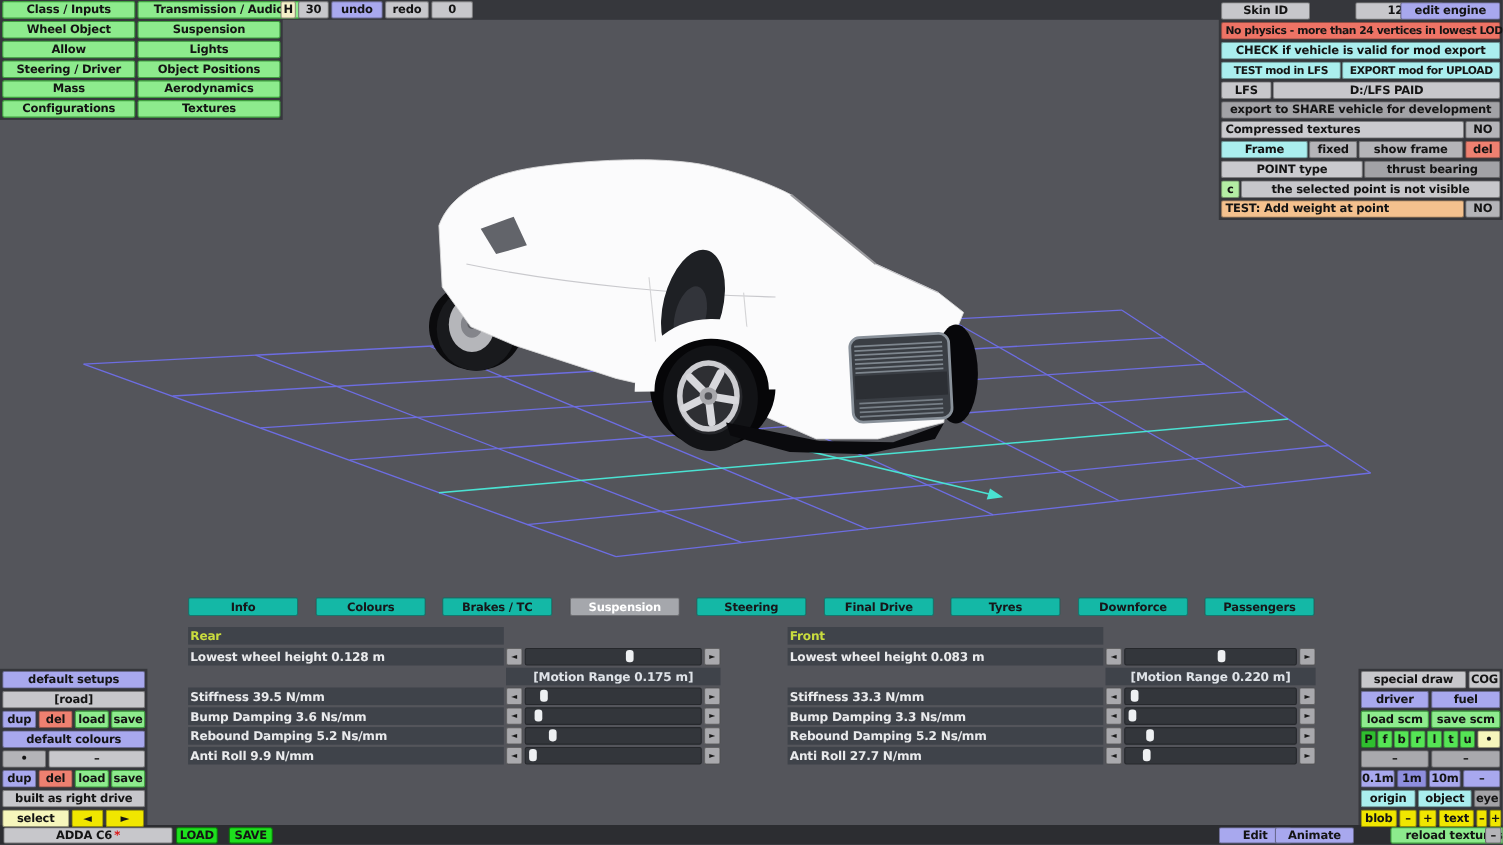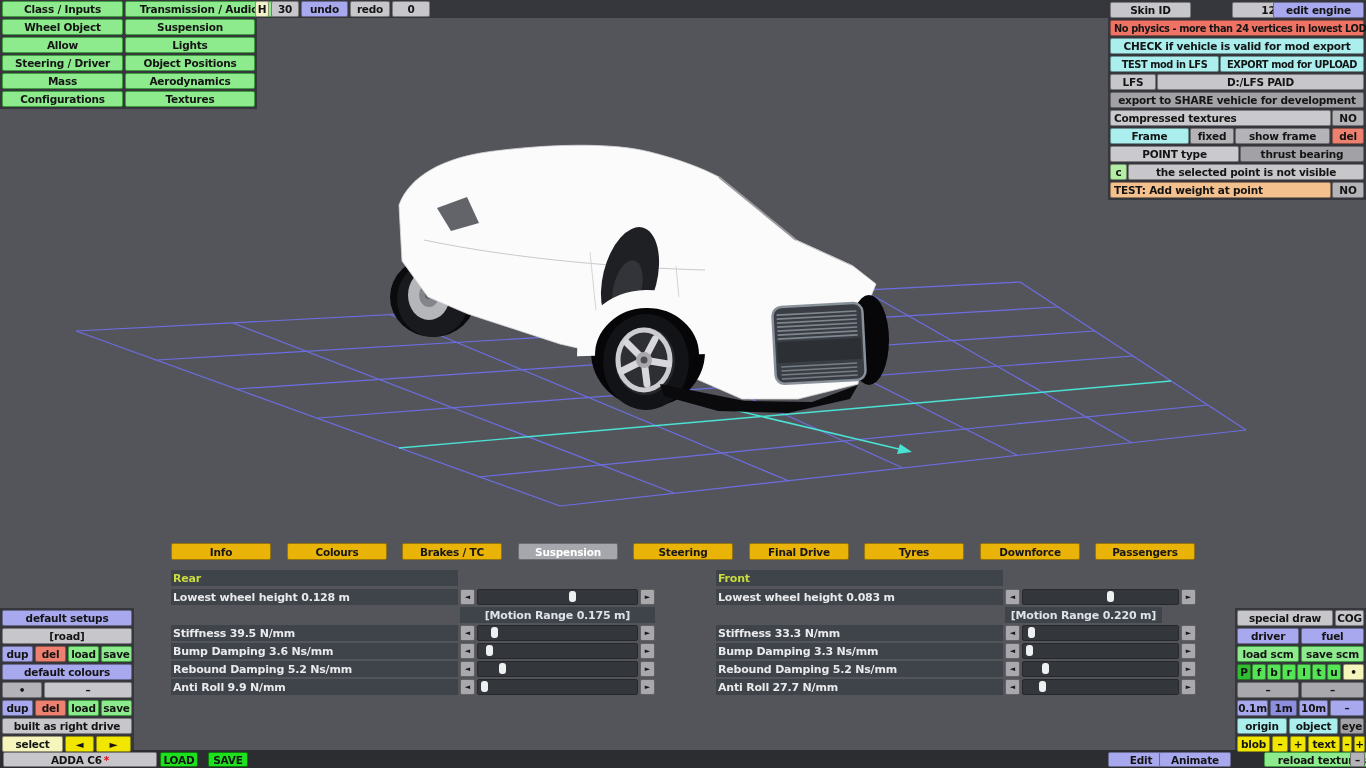--- a/index.html
+++ b/index.html
@@ -21,21 +21,21 @@
   .gray{background:#c7c7cb}
   .gray2{background:#a2a2a6}
   .gray3{background:#b4b4b8}
   .cream{background:#f4f0c8}
   .yellow{background:#f0e600}
   .paleyellow{background:#f6f6bc}
   .palegreen{background:#b4eea4}
   .pgreen{background:#2fbe2f}
   .lgreen{background:#55e455}
   .wsmall{font-size:9.8px;letter-spacing:-0.4px}
-  .tab{position:absolute;top:543px;height:17px;width:100px;background:#eab308;color:#17171a;
+  .tab{position:absolute;top:543px;height:17px;width:100px;background:#14b8a6;color:#17171a;
        display:flex;align-items:center;justify-content:center;font-size:10.5px;letter-spacing:-0.2px;
        border-radius:2px;border:1px solid rgba(25,25,28,.4);z-index:5}
   .tab.sel{background:#a5a7ac;color:#ffffff}
   .slabel{position:absolute;height:16px;background:#3f434a;color:#e9eaec;font-size:11px;
           display:flex;align-items:center;padding:0 2px;letter-spacing:-0.2px;z-index:5}
   .shead{color:#c9dc3e}
   .mot{position:absolute;height:16px;background:#3f434a;color:#dfe3e8;font-size:11px;
        display:flex;align-items:center;justify-content:center;letter-spacing:-0.2px;z-index:5}
   .slider{position:absolute;height:16px;display:flex;align-items:stretch;gap:2px;z-index:5}
   .sar{width:15px;background:#a9a9ad;border:1px solid rgba(30,30,30,.5);border-radius:2px;
@@ -237,21 +237,21 @@
 
 <div class="slabel shead" style="left:716px;top:570px;width:287px">Front</div>
 <div class="slabel" style="left:716px;top:589px;width:287px">Lowest wheel height 0.083 m</div>
 <div class="slider" style="left:1005px;top:589px;width:191px">
   <div class="sar">◄</div>
   <div class="strack">
       <div class="sthumb" style="left: calc(56% - 3px);"></div>
     </div>
   <div class="sar">►</div>
 </div>
-<div class="mot" style="left:1005px;top:607px;width:157px">[Motion Range 0.220 m]</div>
+<div class="mot" style="left:1005px;top:607px;width:191px">[Motion Range 0.220 m]</div>
 <div class="slabel" style="left:716px;top:625px;width:287px">Stiffness 33.3 N/mm</div>
 <div class="slider" style="left:1005px;top:625px;width:191px">
   <div class="sar">◄</div>
   <div class="strack">
       <div class="sthumb" style="left: calc(5% - 3px);"></div>
     </div>
   <div class="sar">►</div>
 </div>
 <div class="slabel" style="left:716px;top:643px;width:287px">Bump Damping 3.3 Ns/mm</div>
 <div class="slider" style="left:1005px;top:643px;width:191px">

